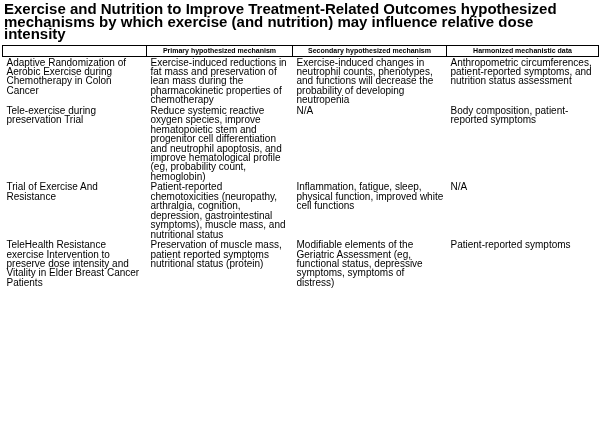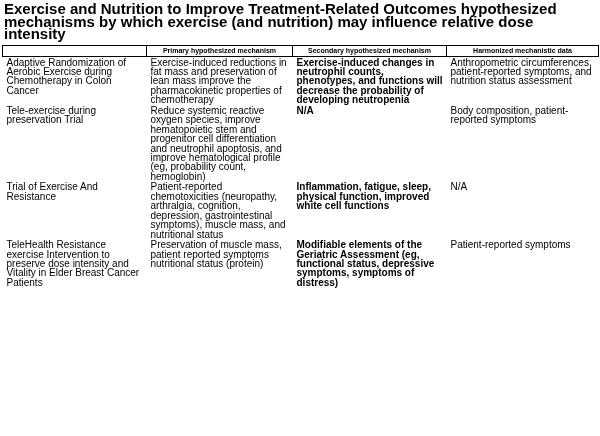--- a/index.html
+++ b/index.html
@@ -39,21 +39,21 @@
   }
   table.mech td {
     font-size: 10px;
     line-height: 9.45px;
     vertical-align: top;
     text-align: left;
     padding: 1px 3px 0 4px;
     word-wrap: break-word;
   }
   td.trial-cell { padding-left: 1px; padding-right: 2px; }
-  td.secondary-cell { padding-right: 6px; font-weight: bold; }
+  td.secondary-cell { padding-right: 6px; }
   td.harmonized-cell { padding-right: 2px; }
 </style>
 </head>
 <body>
 
 <div class="page">
   <div class="title">Exercise and Nutrition to Improve Treatment-Related Outcomes hypothesized mechanisms by which exercise (and nutrition) may influence relative dose intensity</div>
 
   <table class="mech">
     <colgroup>
@@ -66,21 +66,21 @@
       <tr>
         <th></th>
         <th>Primary hypothesized mechanism</th>
         <th>Secondary hypothesized mechanism</th>
         <th>Harmonized mechanistic data</th>
       </tr>
     </thead>
     <tbody>
   <tr>
     <td class="trial-cell">Adaptive Randomization of Aerobic Exercise during Chemotherapy in Colon Cancer</td>
-    <td class="primary-cell">Exercise-induced reductions in fat mass and preservation of lean mass improve the pharmacokinetic properties of chemotherapy</td>
+    <td class="primary-cell">Exercise-induced reductions in fat mass and preservation of lean mass during the pharmacokinetic properties of chemotherapy</td>
     <td class="secondary-cell">Exercise-induced changes in neutrophil counts, phenotypes, and functions will decrease the probability of developing neutropenia</td>
     <td class="harmonized-cell">Anthropometric circumferences, patient-reported symptoms, and nutrition status assessment</td>
   </tr>
 
   <tr>
     <td class="trial-cell">Tele-exercise during preservation Trial</td>
     <td class="primary-cell">Reduce systemic reactive oxygen species, improve hematopoietic stem and progenitor cell differentiation and neutrophil apoptosis, and improve hematological profile (eg, probability count, hemoglobin)</td>
     <td class="secondary-cell">N/A</td>
     <td class="harmonized-cell">Body composition, patient-reported symptoms</td>
   </tr>

